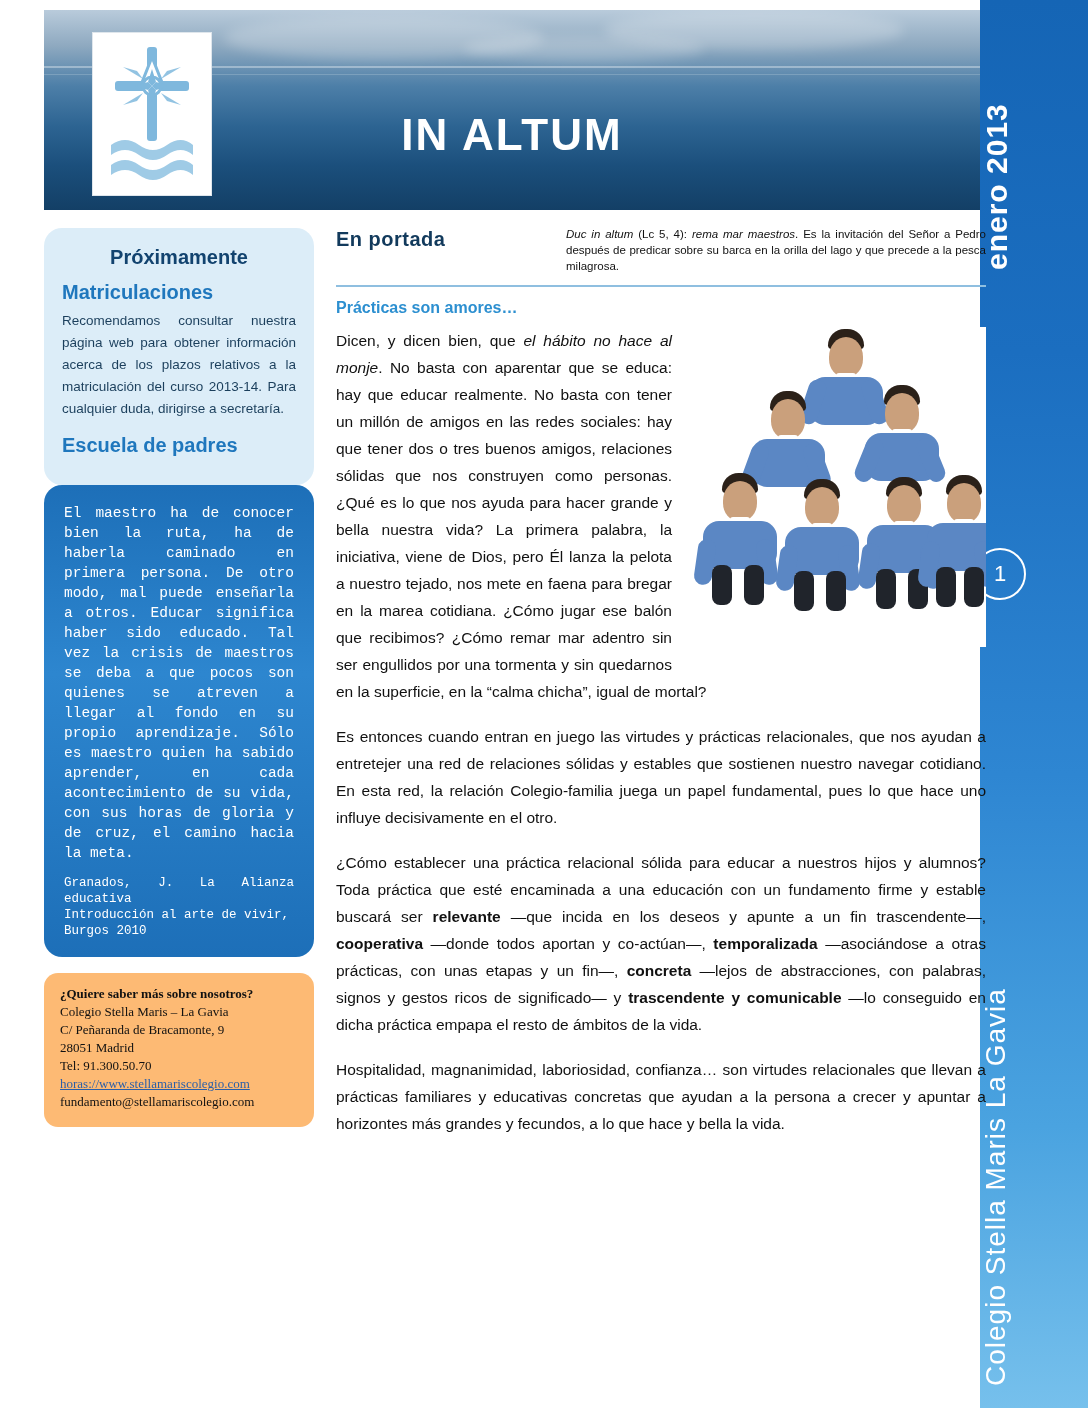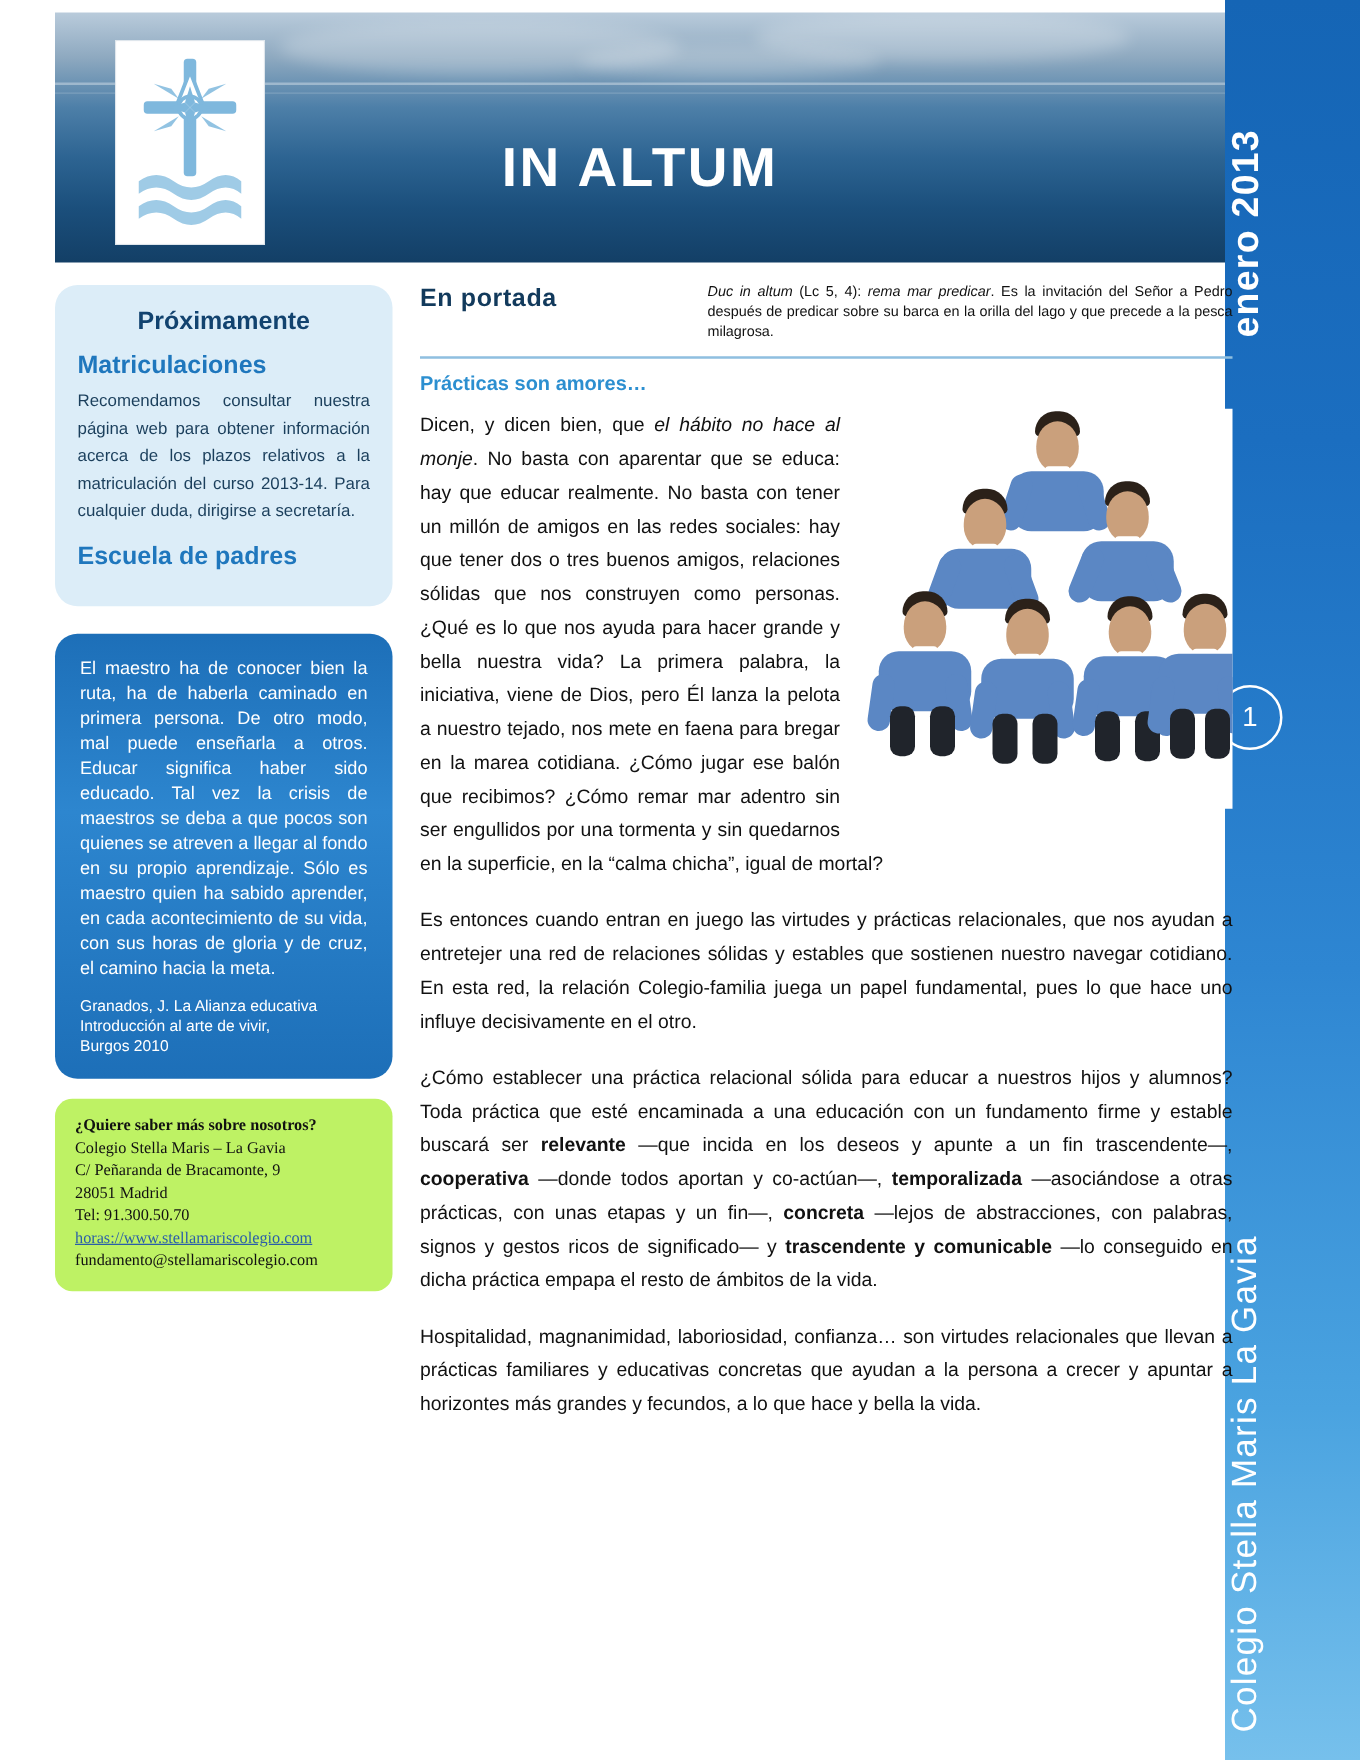--- a/index.html
+++ b/index.html
@@ -59,27 +59,27 @@
   }
   .prox-title{
     text-align:center;color:#12436f;font-size:20px;font-weight:bold;margin:2px 0 12px 0;
   }
   .sub-head{color:#1f77bd;font-size:20px;font-weight:bold;margin:0 0 6px 0;}
   .prox-p{
     color:#1b3f5c;font-size:13.5px;line-height:22px;text-align:justify;margin:0 0 14px 0;
   }
   .prox-p i{font-style:italic;}
   .quote-box{
-    margin-top:22px;background:linear-gradient(to bottom,#1d6fb8 0%, #2d86cf 40%, #1d6fb8 100%);
+    margin-top:0;background:linear-gradient(to bottom,#1d6fb8 0%, #2d86cf 40%, #1d6fb8 100%);
     border-radius:18px;padding:18px 20px 18px 20px;color:#ffffff;
-    font-family:Liberation Sans, sans-serif;font-size:14.5px;line-height:20px;text-align:justify;
+    font-family:Liberation Mono, monospace;font-size:14.5px;line-height:20px;text-align:justify;
   }
   .quote-src{margin-top:12px;font-size:12.5px;line-height:16px;}
   .contact-box{
-    margin-top:16px;background:#bef264;border-radius:14px;padding:12px 16px 16px 16px;
+    margin-top:16px;background:#fdba74;border-radius:14px;padding:12px 16px 16px 16px;
     font-family:"Liberation Serif", serif;font-size:13px;line-height:18px;color:#111;
   }
   .contact-box .ct{font-weight:bold;}
   .contact-box a{color:#2b5fa8;text-decoration:underline;}
   
   .main{position:absolute;left:336px;top:228px;width:650px;}
   .enportada{font-size:20px;color:#123a5c;font-weight:bold;letter-spacing:.5px;}
   .duc{
     position:absolute;left:230px;top:-2px;width:420px;
     font-size:11.5px;line-height:16px;color:#111;text-align:justify;
@@ -176,21 +176,21 @@
     <div><a href="#">horas://www.stellamariscolegio.com</a></div>
     <div>fundamento@stellamariscolegio.com</div>
   </div>
 
 </div>
 
 <div class="main">
   <div style="position:relative;">
     <div class="enportada">En portada</div>
     <div class="duc">
-      <i>Duc in altum</i> (Lc 5, 4): <i>rema mar predicar</i>. Es la invitación del Señor a Pedro después de predicar sobre su barca en la orilla del lago y que precede a la pesca milagrosa.
+      <i>Duc in altum</i> (Lc 5, 4): <i>rema mar maestros</i>. Es la invitación del Señor a Pedro después de predicar sobre su barca en la orilla del lago y que precede a la pesca milagrosa.
     </div>
   </div>
 
   <div class="rule"></div>
 
   <div class="kicker">Prácticas son amores…</div>
 
   <div class="wrap-img">
     <div class="photo">
 

